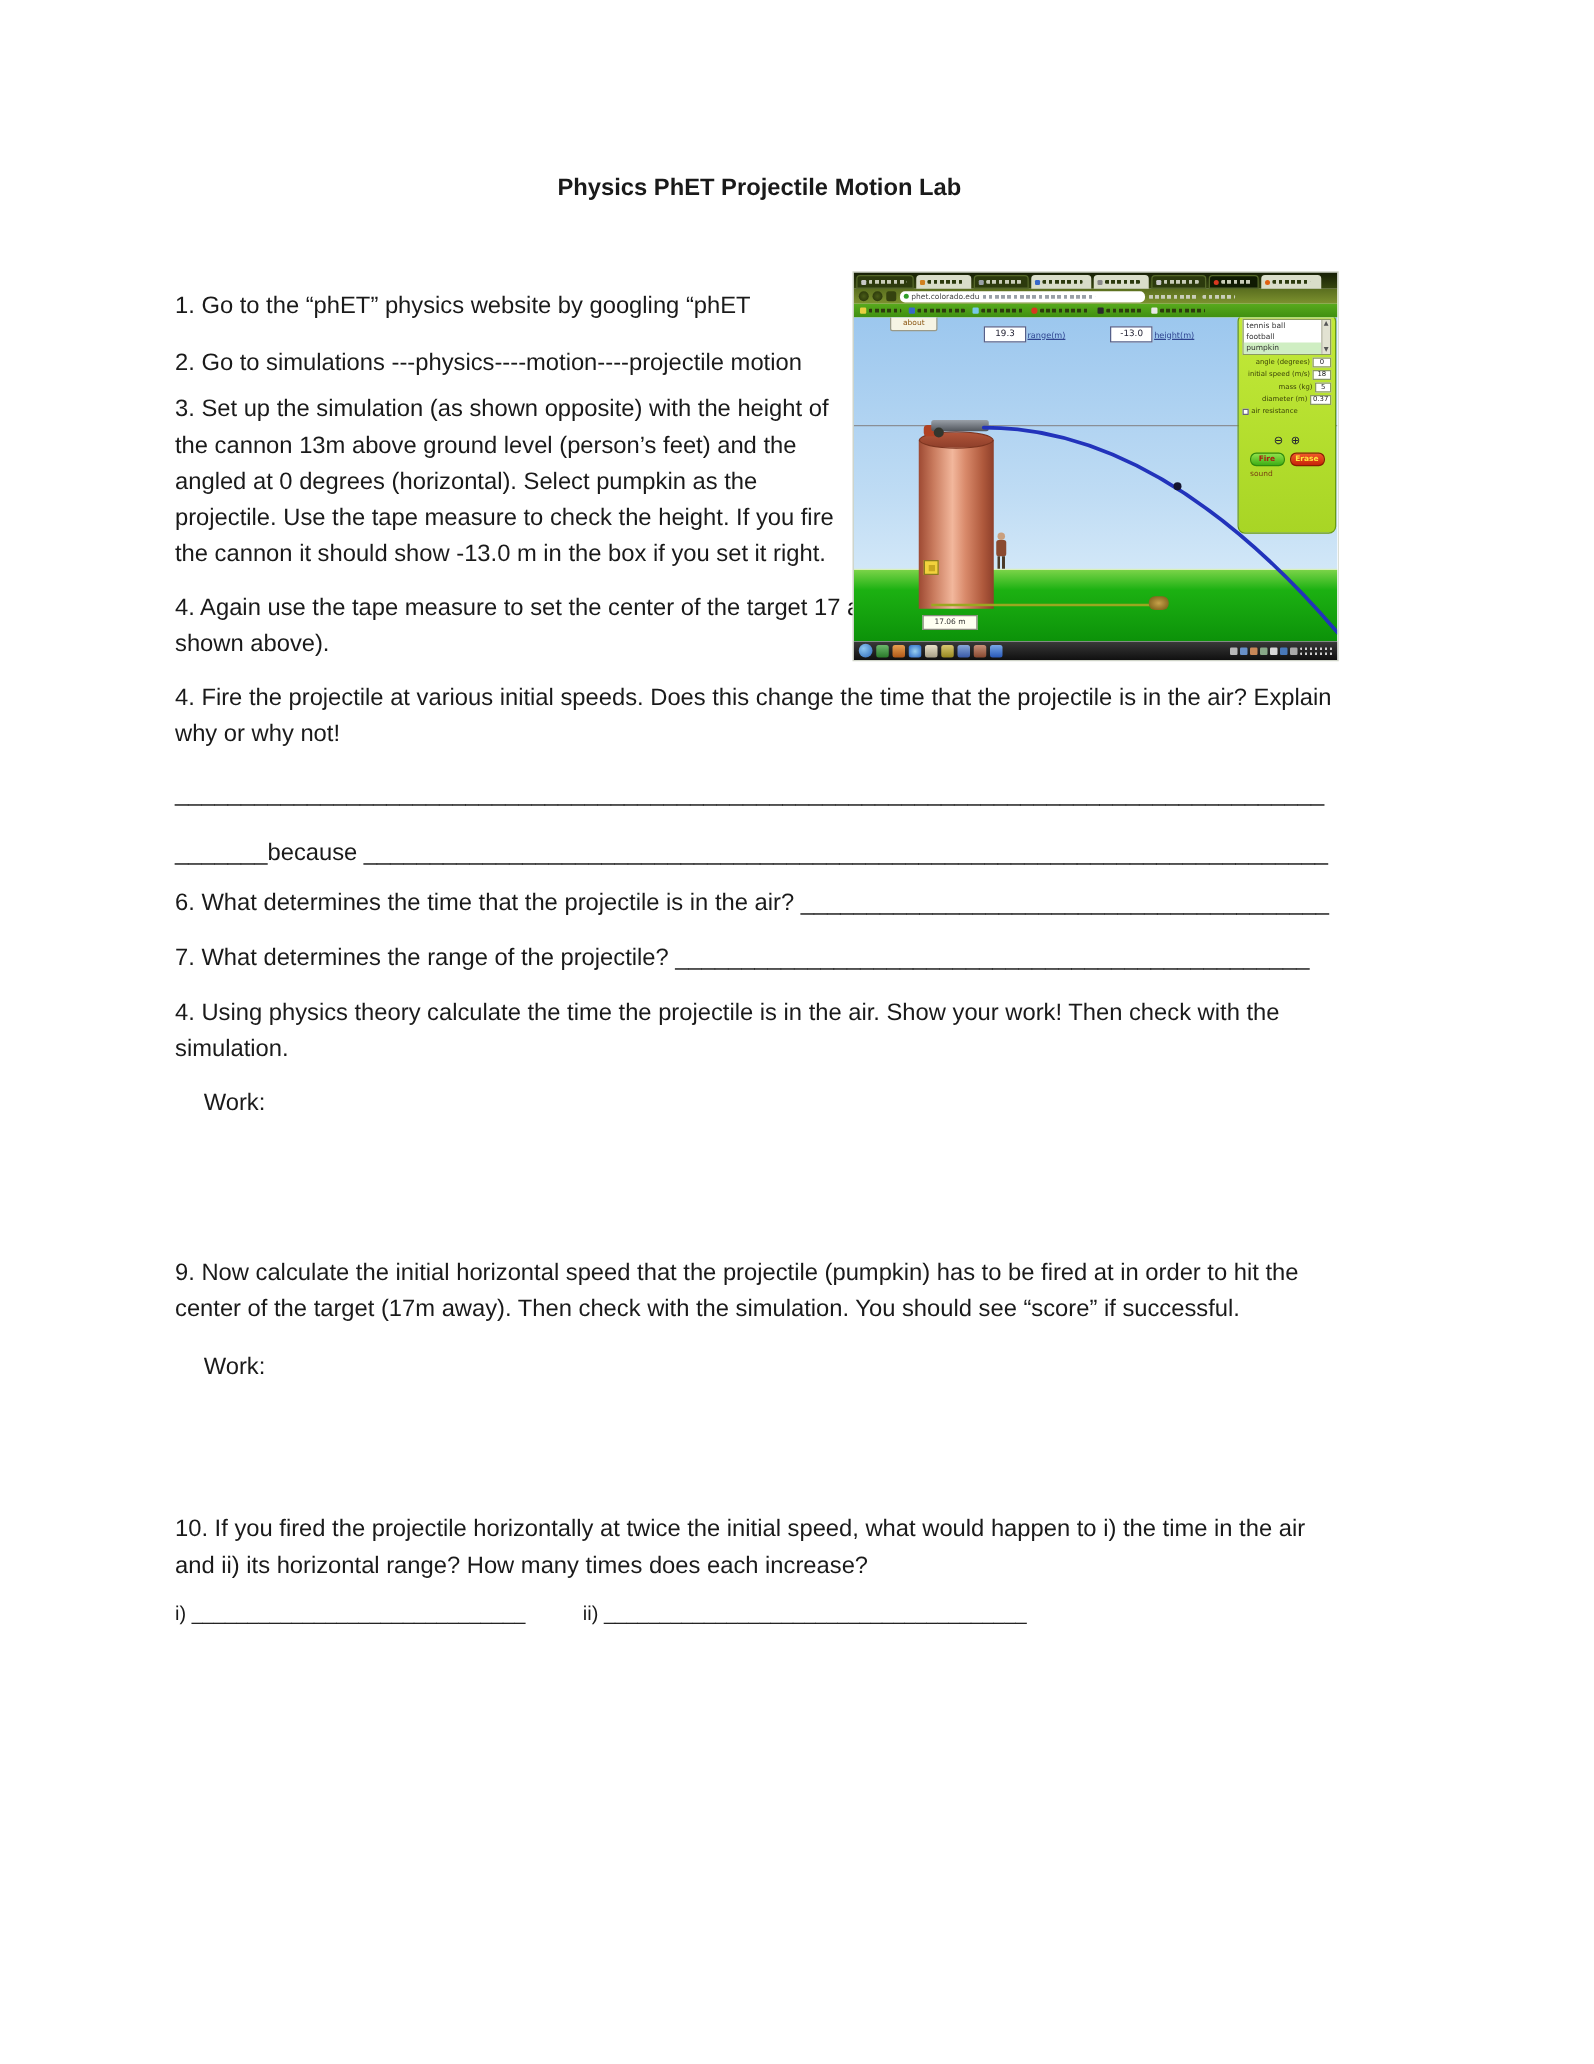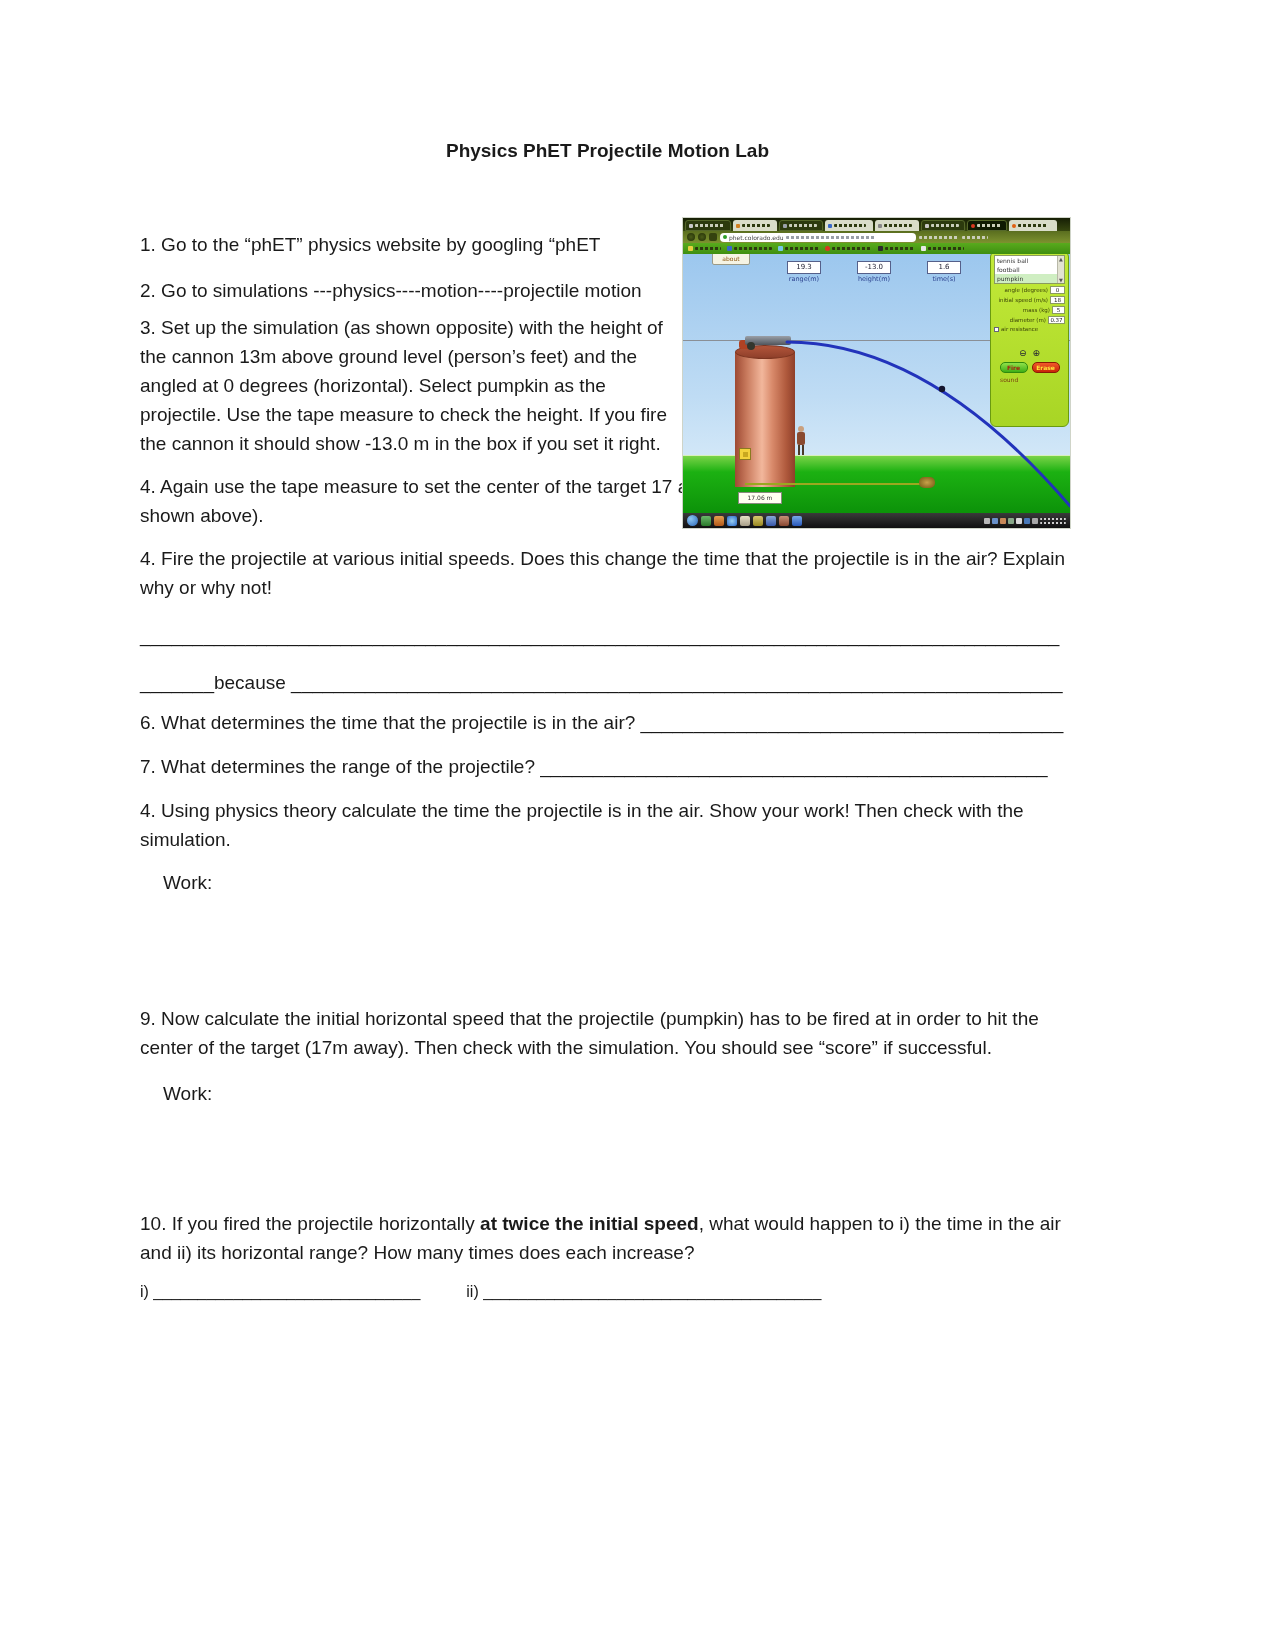--- a/index.html
+++ b/index.html
@@ -3,21 +3,21 @@
 <meta charset="utf-8">
 <style>
   * { margin:0; padding:0; box-sizing:border-box; }
   html,body { width:1275px; height:1651px; background:#ffffff; font-family:"Liberation Sans", sans-serif; color:#1a1a1a; }
   #page { position:absolute; left:140px; top:140px; width:935px; }
   h1.title { font-size:19px; font-weight:bold; text-align:center; }
   p.doc { font-size:19px; line-height:29px; }
   .w520 { width:528px; }
   .indent { padding-left:23px; }
   .answers { display:flex; gap:46px;align-items:center; }
-  .b { font-weight:bold; }
+  .b { font-weight:normal; }
 
   
   #sim { position:absolute; left:543px; top:78px; width:387px; height:310px; box-shadow:0 0 0 1px #cfd4c8; overflow:hidden; font-family:"DejaVu Sans", sans-serif; }
   .tabbar { height:13px; background:linear-gradient(#161f05,#37470f); display:flex; align-items:flex-end; gap:2px; padding:1px 2px 0 2px; }
   .tab { height:11px; border-radius:3px 3px 0 0; display:flex; align-items:center; gap:2px; padding:0 3px; }
   .tab.lt { background:#d9ddc9; } .tab.dk { background:#2c3a0d; border:1px solid #55682a; }
   .fav { width:4px; height:4px; border-radius:1px; }
   .squig { height:3px; border-radius:1px; background:repeating-linear-gradient(90deg,#2c3a0e 0 3px, transparent 3px 5px); }
   .squig.lt { background:repeating-linear-gradient(90deg,#c9cdb9 0 3px, transparent 3px 5px); }
   .addressbar { height:12px; background:linear-gradient(#5a6e1f,#7d922f); display:flex; align-items:center; gap:3px; padding:0 4px; }
@@ -42,23 +42,23 @@
   .person-head { position:absolute; left:115px; top:172px; width:6px; height:6px; border-radius:50%; background:#caa07e; z-index:2; }
   .person-body { position:absolute; left:114px; top:178px; width:8px; height:13px; border-radius:2px; background:#8a4a30; z-index:2; }
   .person-legs { position:absolute; left:115px; top:191px; width:6px; height:10px; background:linear-gradient(90deg,#4a3a28 0 2px,transparent 2px 4px,#4a3a28 4px 6px); z-index:2; }
   .ybox { position:absolute; left:56px; top:194px; width:12px; height:12px; background:#f2d23c; border:1px solid #8a7a20; z-index:2; }
   .ybox::after { content:""; position:absolute; left:3px; top:3px; width:5px; height:5px; background:#c8a820; }
   .tapeline { position:absolute; left:62px; top:229px; width:182px; height:2px; background:#9aa820; z-index:2; }
   .tapebody { position:absolute; left:236px; top:223px; width:16px; height:11px; border-radius:5px; background:radial-gradient(#c8a24a,#6e5410); z-index:2; }
   .tapelabel { position:absolute; left:55px; top:238px; width:44px; height:12px; background:#fffff2; border:1px solid #8a8a80; font-size:6px; line-height:10px; text-align:center; color:#333; z-index:4; }
   .aboutbtn { position:absolute; left:29px; top:-2px; width:38px; height:13px; background:#f6f4e4; border:1px solid #9a9a88; border-radius:2px; font-size:6px; line-height:11px; text-align:center; color:#8a5510; z-index:6; }
   .readouts { position:absolute; left:104px; top:7px; display:flex; gap:36px; z-index:4; }
-  .readout { display:flex; flex-direction:column; align-items:center; gap:1px; }
+  .readout { display:flex; flex-direction:row; align-items:center; gap:1px; }
   .readout .val { width:34px; height:13px; background:#ffffff; border:1px solid #55608a; font-size:7px; line-height:11px; text-align:center; color:#223; }
-  .readout .lab { font-size:6.5px; color:#2e4490; }
+  .readout .lab { font-size:6.5px; color:#2e4490;text-decoration:underline; }
 
   .panel { position:absolute; top:-3px; right:1px; width:79px; height:176px; background:linear-gradient(#c3ea39,#a8d525); border:1px solid #6a9a10; border-radius:6px; z-index:5; padding:3px 3px 2px 3px; display:flex; flex-direction:column; }
   .listbox { background:#ffffff; border:1px solid #8a9a60; display:flex; }
   .listcol { flex:1; }
   .listrow { font-size:6px; line-height:9px; padding-left:2px; color:#333; }
   .listrow.sel { background:#cfeec2; }
   .scroll { width:7px; background:#e2e2d2; border-left:1px solid #b8b8a8; display:flex; flex-direction:column; justify-content:space-between; align-items:center; }
   .scroll span { font-size:5px; line-height:6px; color:#555; }
   .frow { display:flex; align-items:center; justify-content:flex-end; gap:2px; margin-top:2px; }
   .flab { font-size:5.5px; color:#3a4208; text-align:right; }

